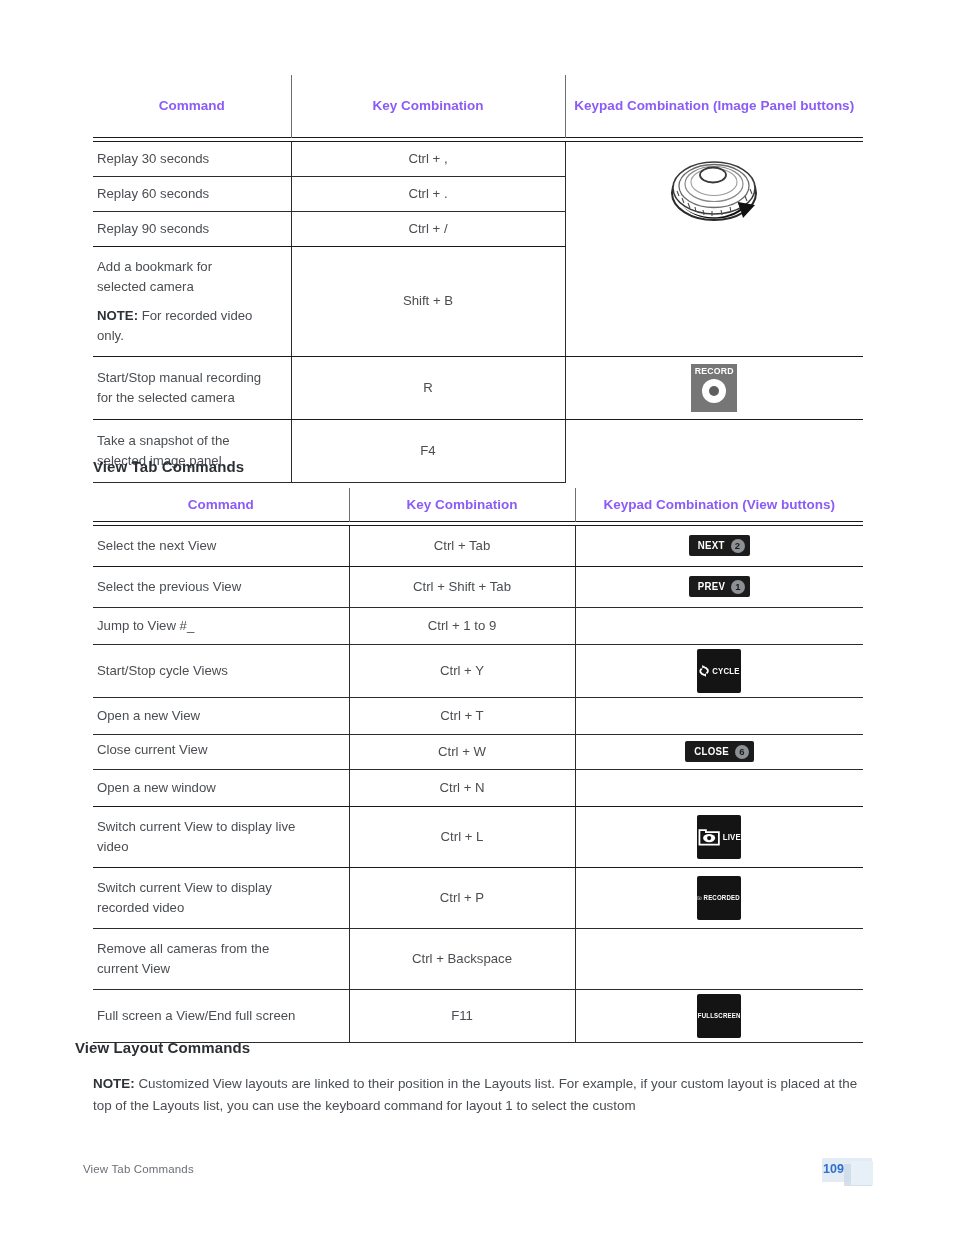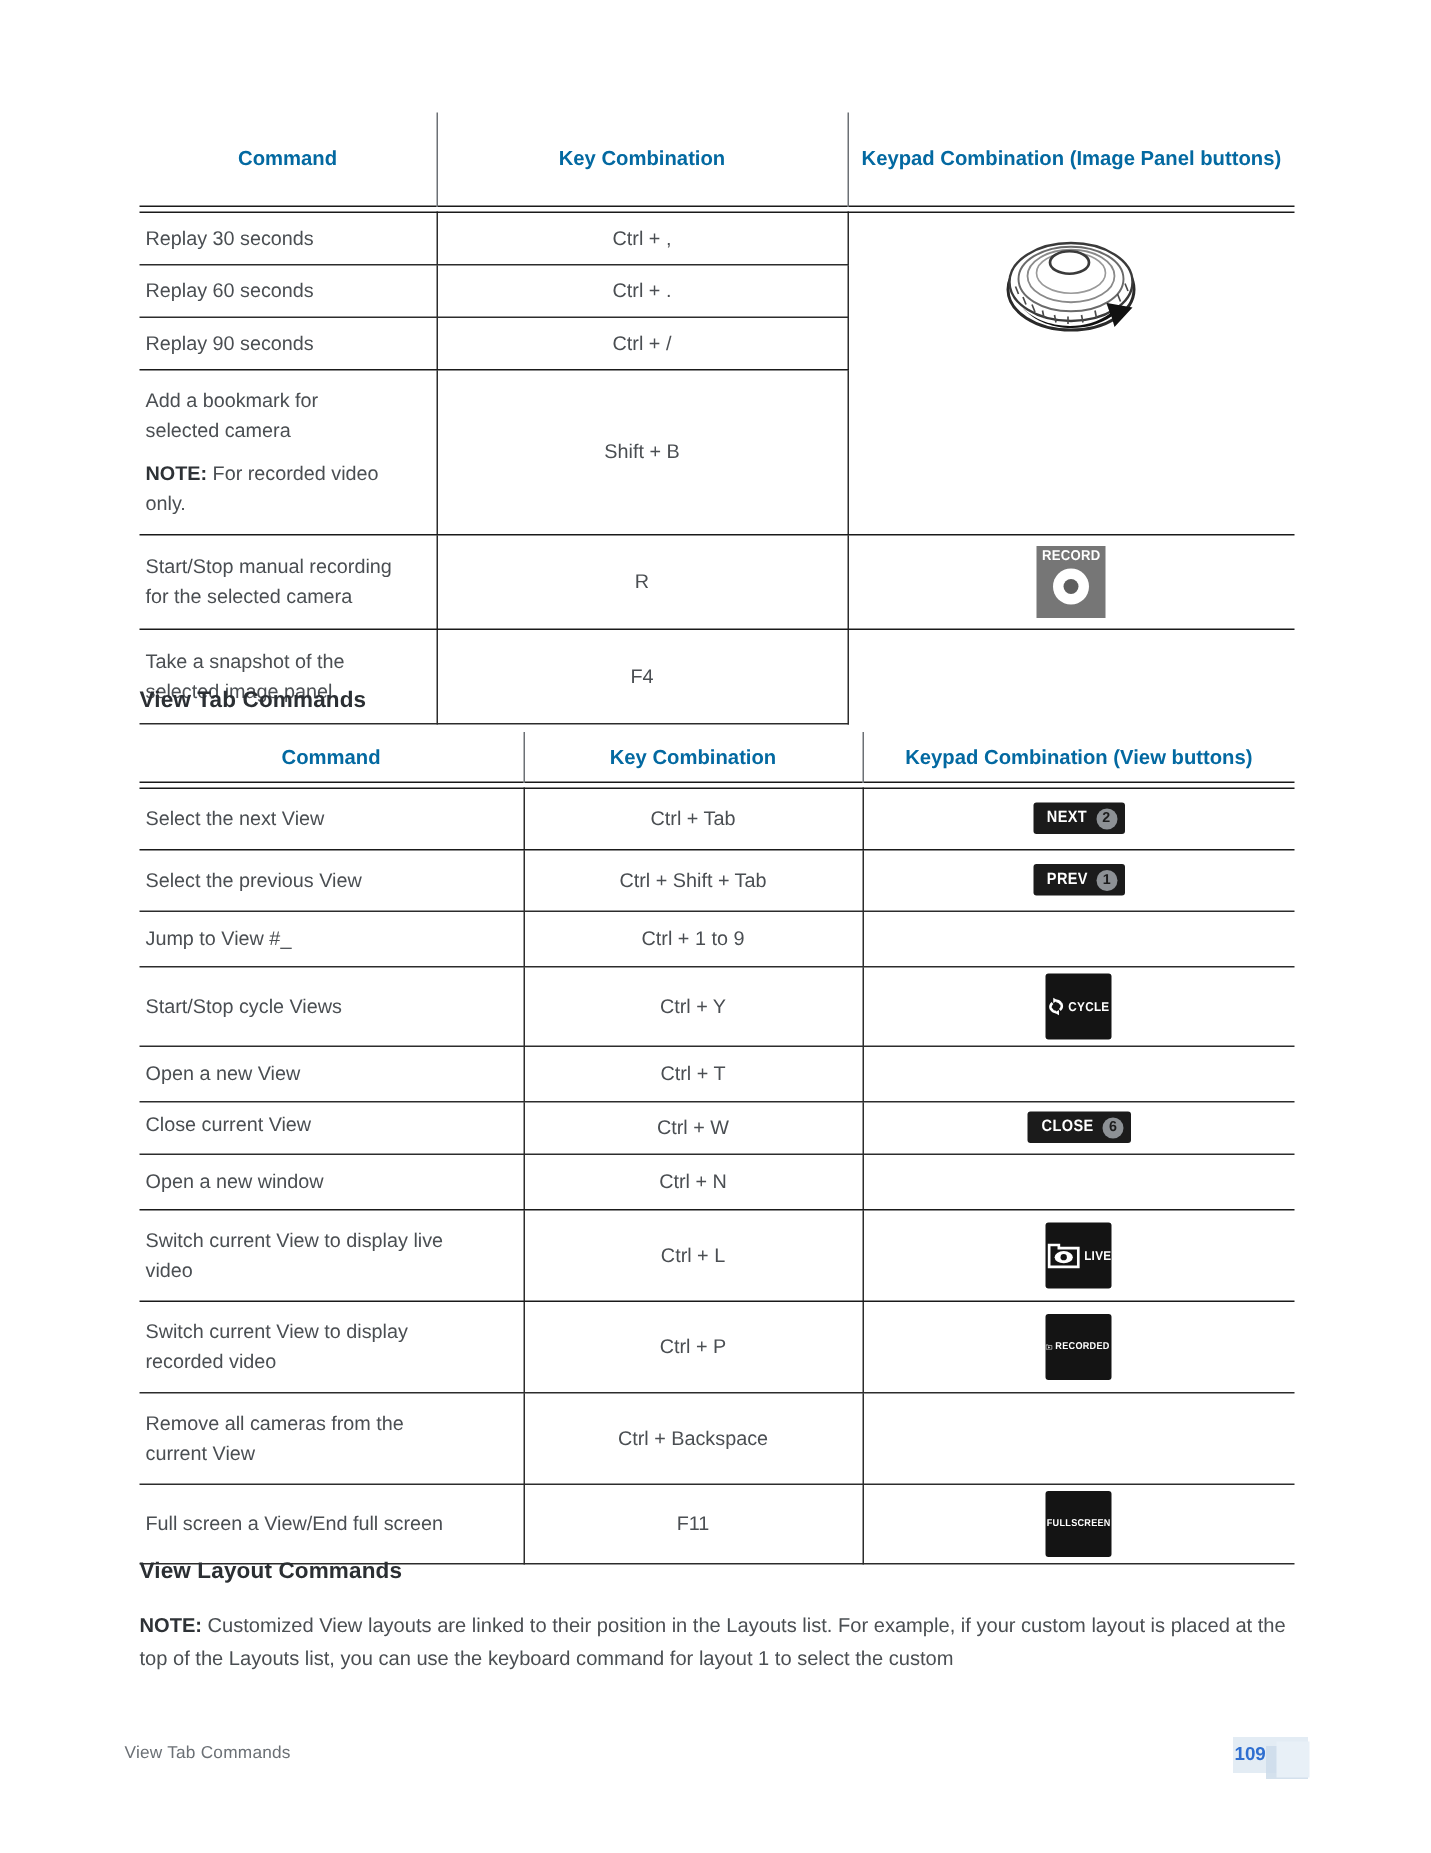--- a/index.html
+++ b/index.html
@@ -47,21 +47,21 @@
     top: 488px;
     width: 770px;
   }
 
   .t1 { width: 770px; }
   .t2 { width: 770px; }
 
   .hdr-cell {
     font-weight: bold;
     font-size: 13.5px;
-    color: #0369a1;
+    color: #8b5cf6;
     text-align: center;
     padding: 9px 8px 10px 8px;
     line-height: 1.42;
     border: none;
     background: transparent;
   }
   .t1 .hdr-row .hdr-cell { height: 62px; vertical-align: middle; }
   .t2 .hdr-row .hdr-cell { height: 33px; vertical-align: middle; }
 
   
@@ -105,21 +105,21 @@
 
   
   .sec-head {
     position: absolute;
     font-size: 15px;
     font-weight: bold;
     color: #2b2f33;
     letter-spacing: 0.1px;
   }
   #sec-view-tab { left: 93px; top: 458px; }
-  #sec-view-layout { left: 93px; top: 1039px; }
+  #sec-view-layout { left: 75px; top: 1039px; }
 
   .note-para {
     position: absolute;
     left: 93px;
     top: 1073px;
     width: 772px;
     font-size: 13.4px;
     line-height: 1.63;
     color: #4a4e52;
   }

